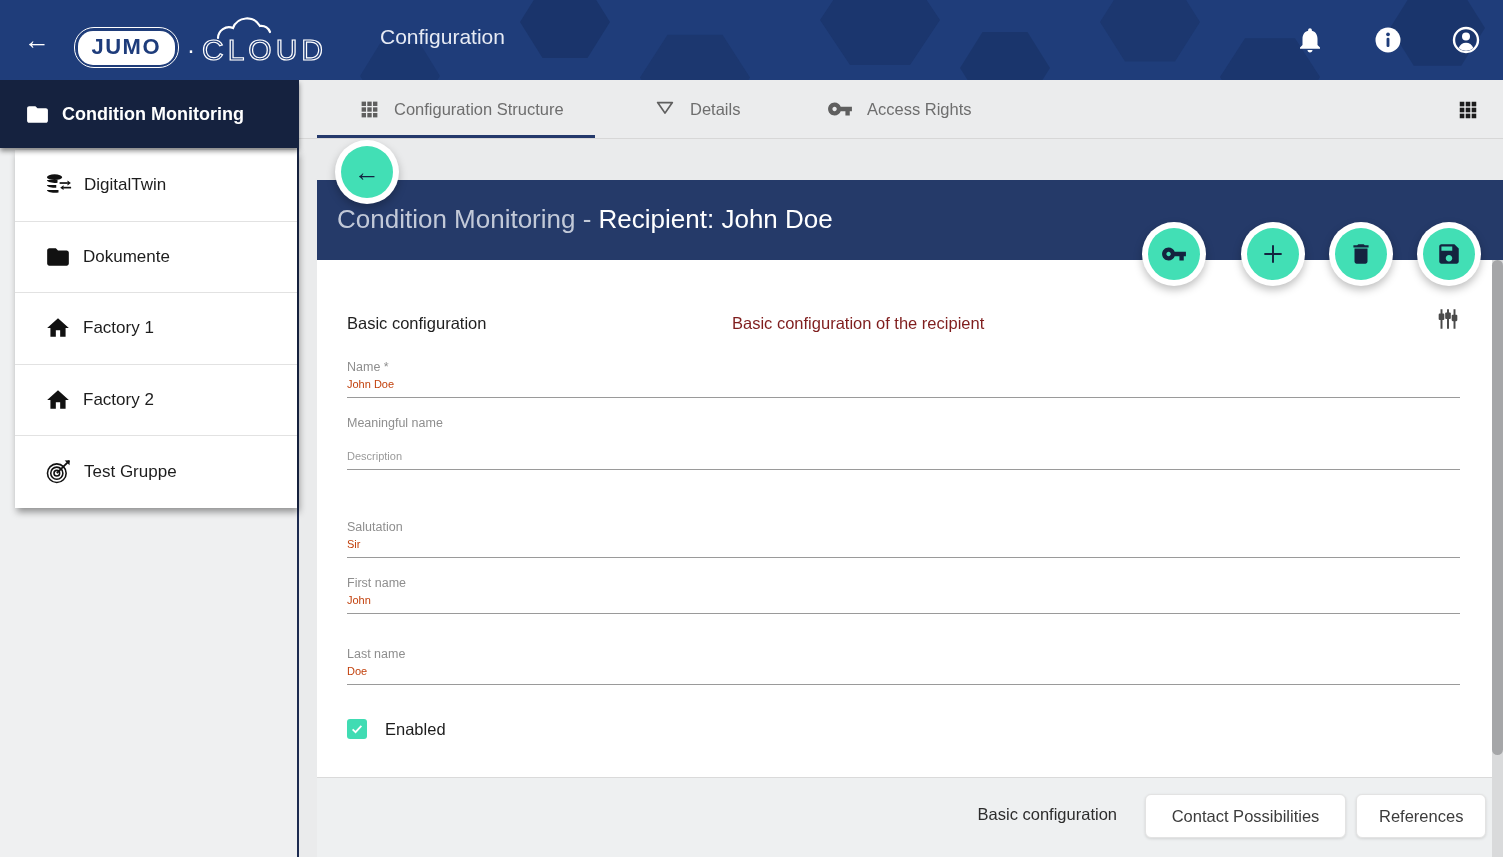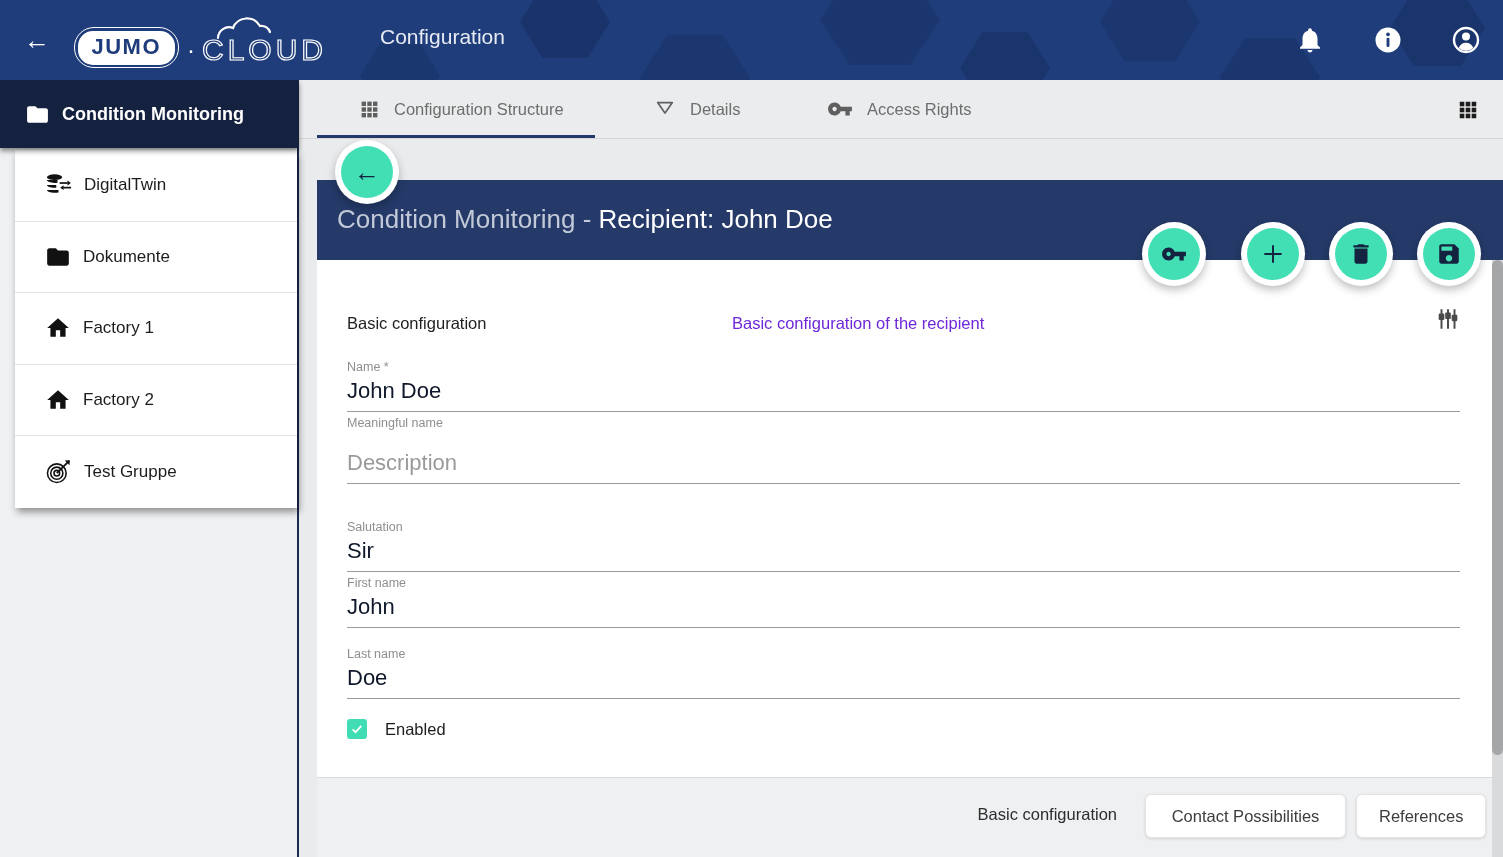--- a/index.html
+++ b/index.html
@@ -47,25 +47,25 @@
 
   .fab-halo { position:absolute; width:64px; height:64px; border-radius:50%; background:#fff; box-shadow:0 4px 8px rgba(0,0,0,.25); display:flex; align-items:center; justify-content:center; z-index:5; }
   .fab { width:52px; height:52px; border-radius:50%; background:#42dfb5; display:flex; align-items:center; justify-content:center; cursor:pointer; }
   .fab svg { width:26px; height:26px; }
   .back-fab-halo { left:36px; top:1px; }
   .back-fab-halo .fab { font-size:26px; color:#132340; }
 
   
   .card { position:absolute; left:18px; top:121px; width:1186px; height:517px; background:#fff; z-index:2; }
   .sec-title { position:absolute; left:30px; top:54px; font-size:16.5px; color:#1f1f1f; }
-  .sec-sub { position:absolute; left:415px; top:54px; font-size:16.5px; color:#6d28d9; }
+  .sec-sub { position:absolute; left:415px; top:54px; font-size:16.5px; color:#7f1d1d; }
   .tune-icon { position:absolute; right:42px; top:46px; width:26px; height:26px; cursor:pointer; }
   .field { position:absolute; left:30px; width:1113px; }
   .field .flabel { font-size:12.5px; color:#8e8e8e; display:block; }
-  .field .fvalue { display:block; width:100%; border:none; outline:none; border-bottom:1px solid #9a9a9a; background:transparent; font-family:"Liberation Sans",sans-serif; font-size:22px; color:#0f172a; padding:4px 0 7px; }
+  .field .fvalue { display:block; width:100%; border:none; outline:none; border-bottom:1px solid #9a9a9a; background:transparent; font-family:"Liberation Sans",sans-serif; font-size:11px; color:#c2410c; padding:4px 0 7px; }
   .field .fvalue::placeholder { color:#9a9a9a; opacity:1; }
   .field.tall .fvalue { padding-top:20px; }
   .chk-row { position:absolute; left:30px; top:459px; display:flex; align-items:center; cursor:pointer; }
   .chk { width:20px; height:20px; border-radius:3px; background:#40dcb3; display:flex; align-items:center; justify-content:center; }
   .chk-row span { margin-left:18px; font-size:16.5px; color:#1d1d1d; }
 
   
   .bottombar { position:absolute; left:18px; top:638px; width:1186px; height:80px; background:#eef0f1; border-top:1px solid #dadada; }
   .bb-current { position:absolute; right:386px; top:27px; font-size:16.5px; color:#2d2d2d; }
   .bb-btn { position:absolute; top:16px; height:44px; background:#fff; border:1px solid #e3e3e3; border-radius:6px; box-shadow:0 1px 3px rgba(0,0,0,.12); font-family:"Liberation Sans",sans-serif; font-size:16.5px; color:#3c3c3c; cursor:pointer; padding:0 22px; }

